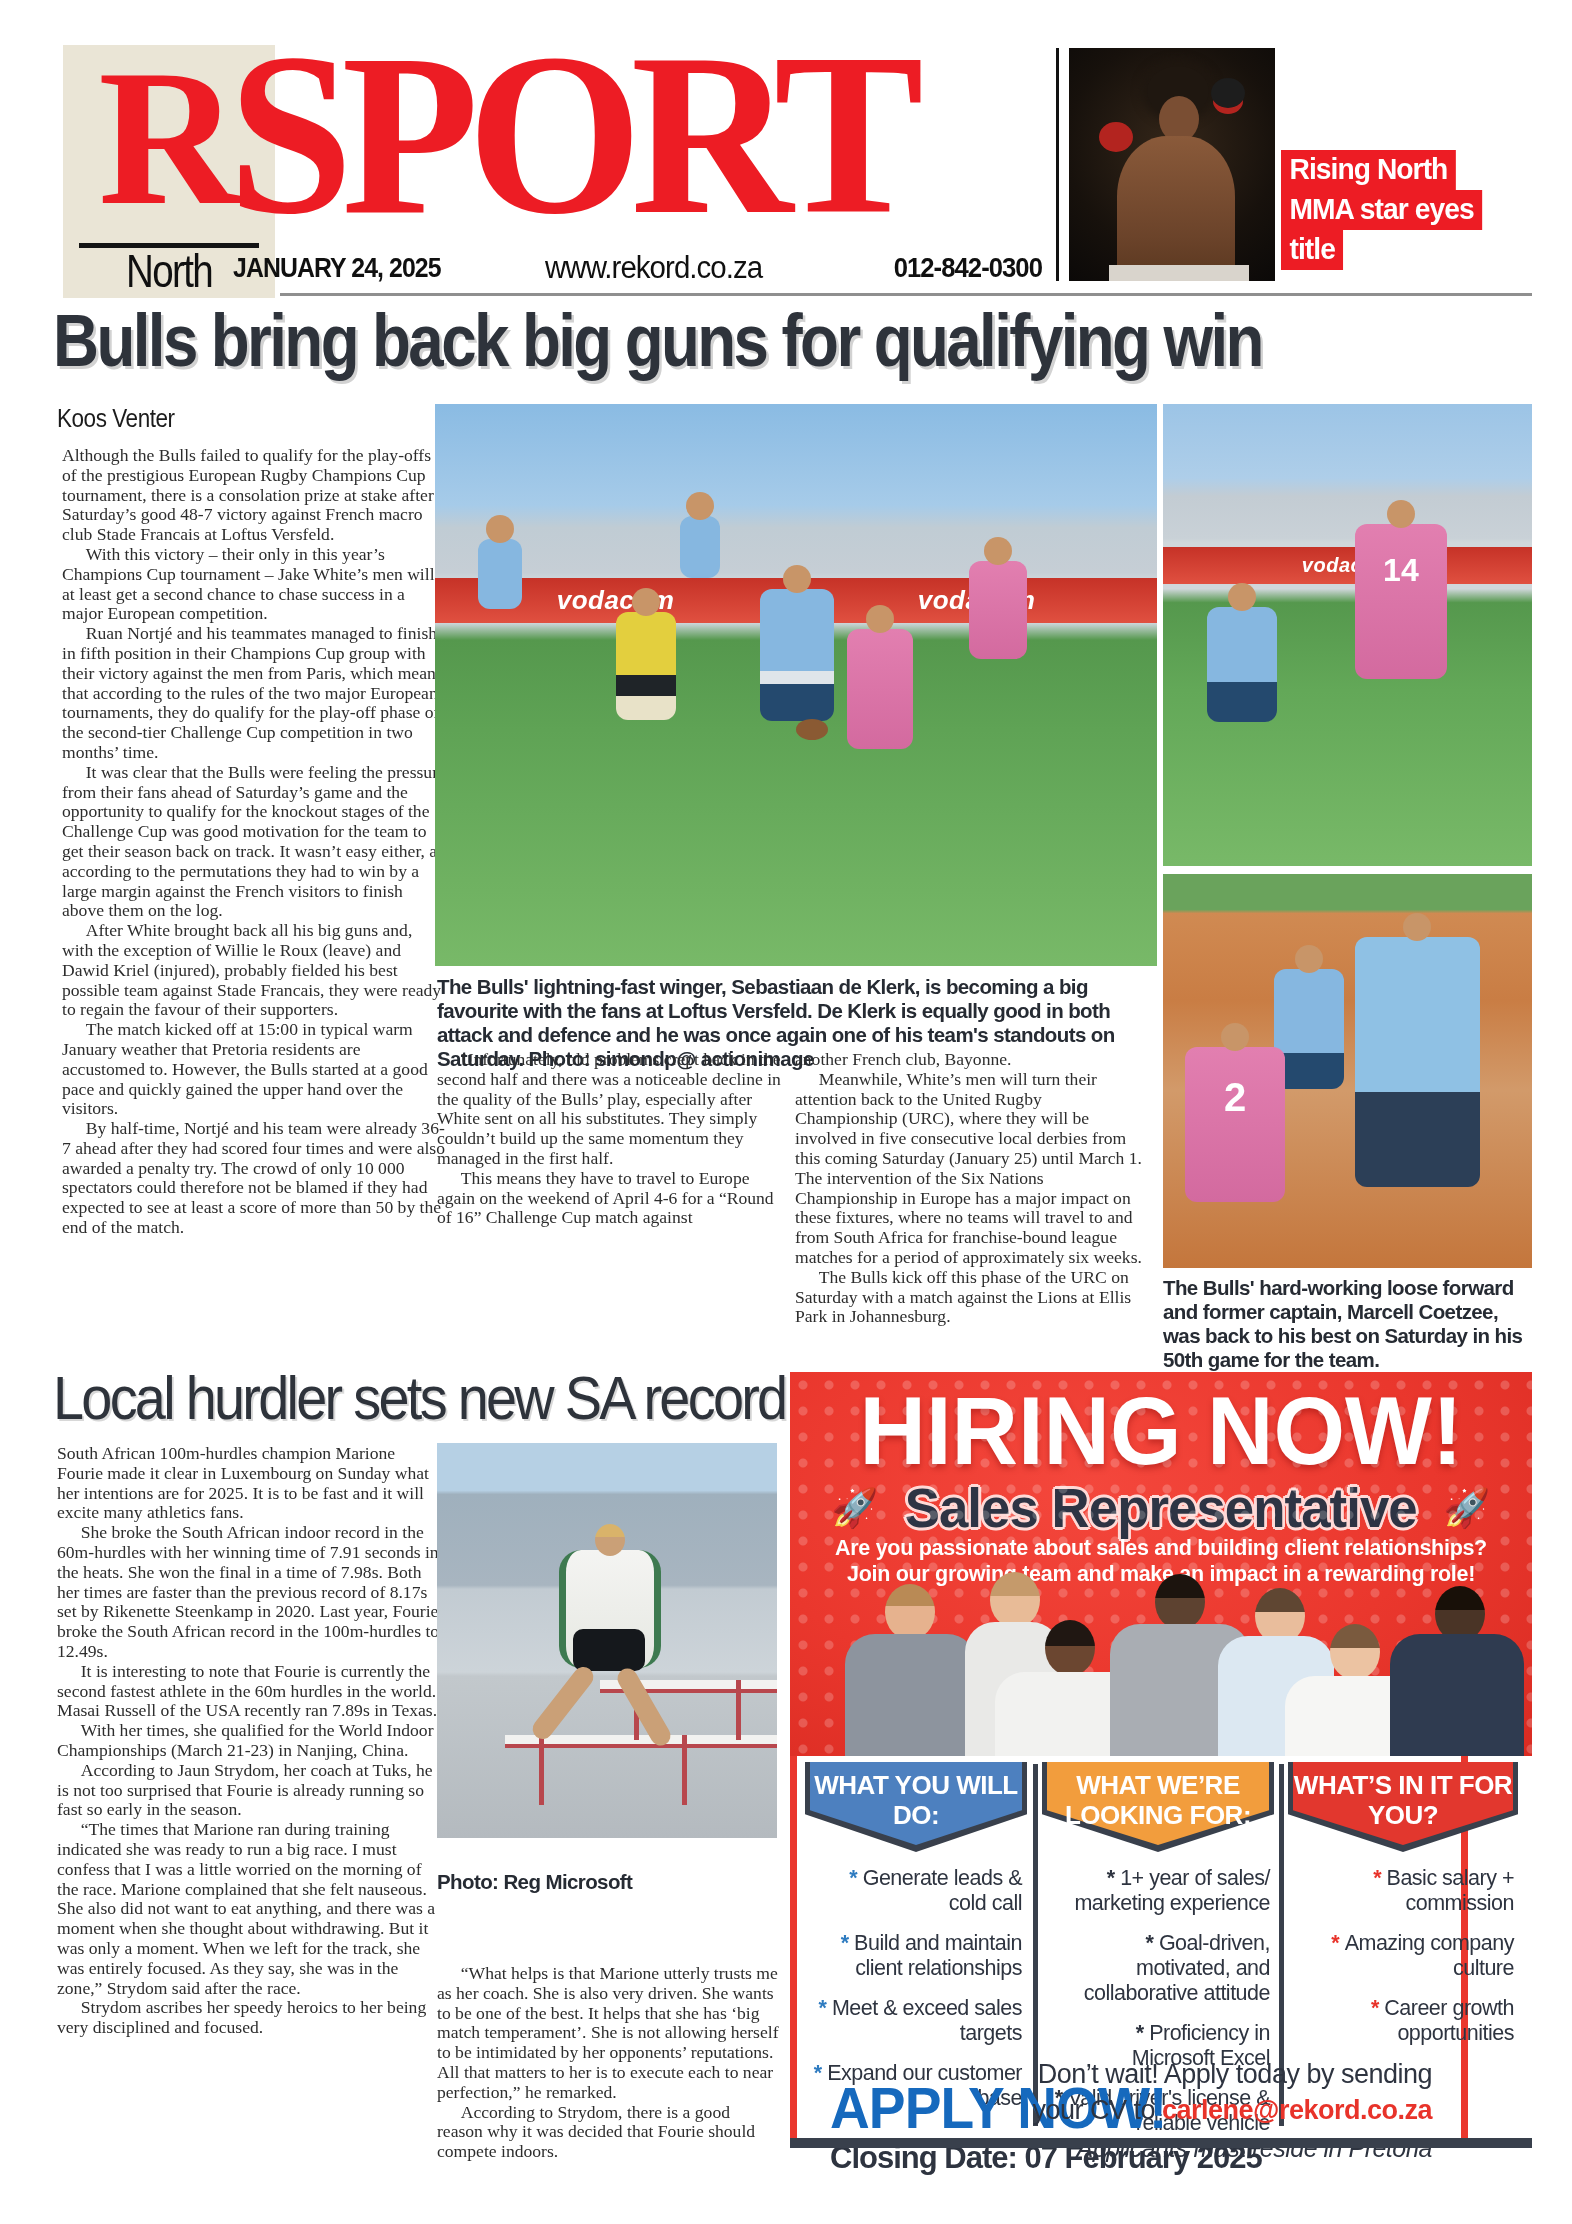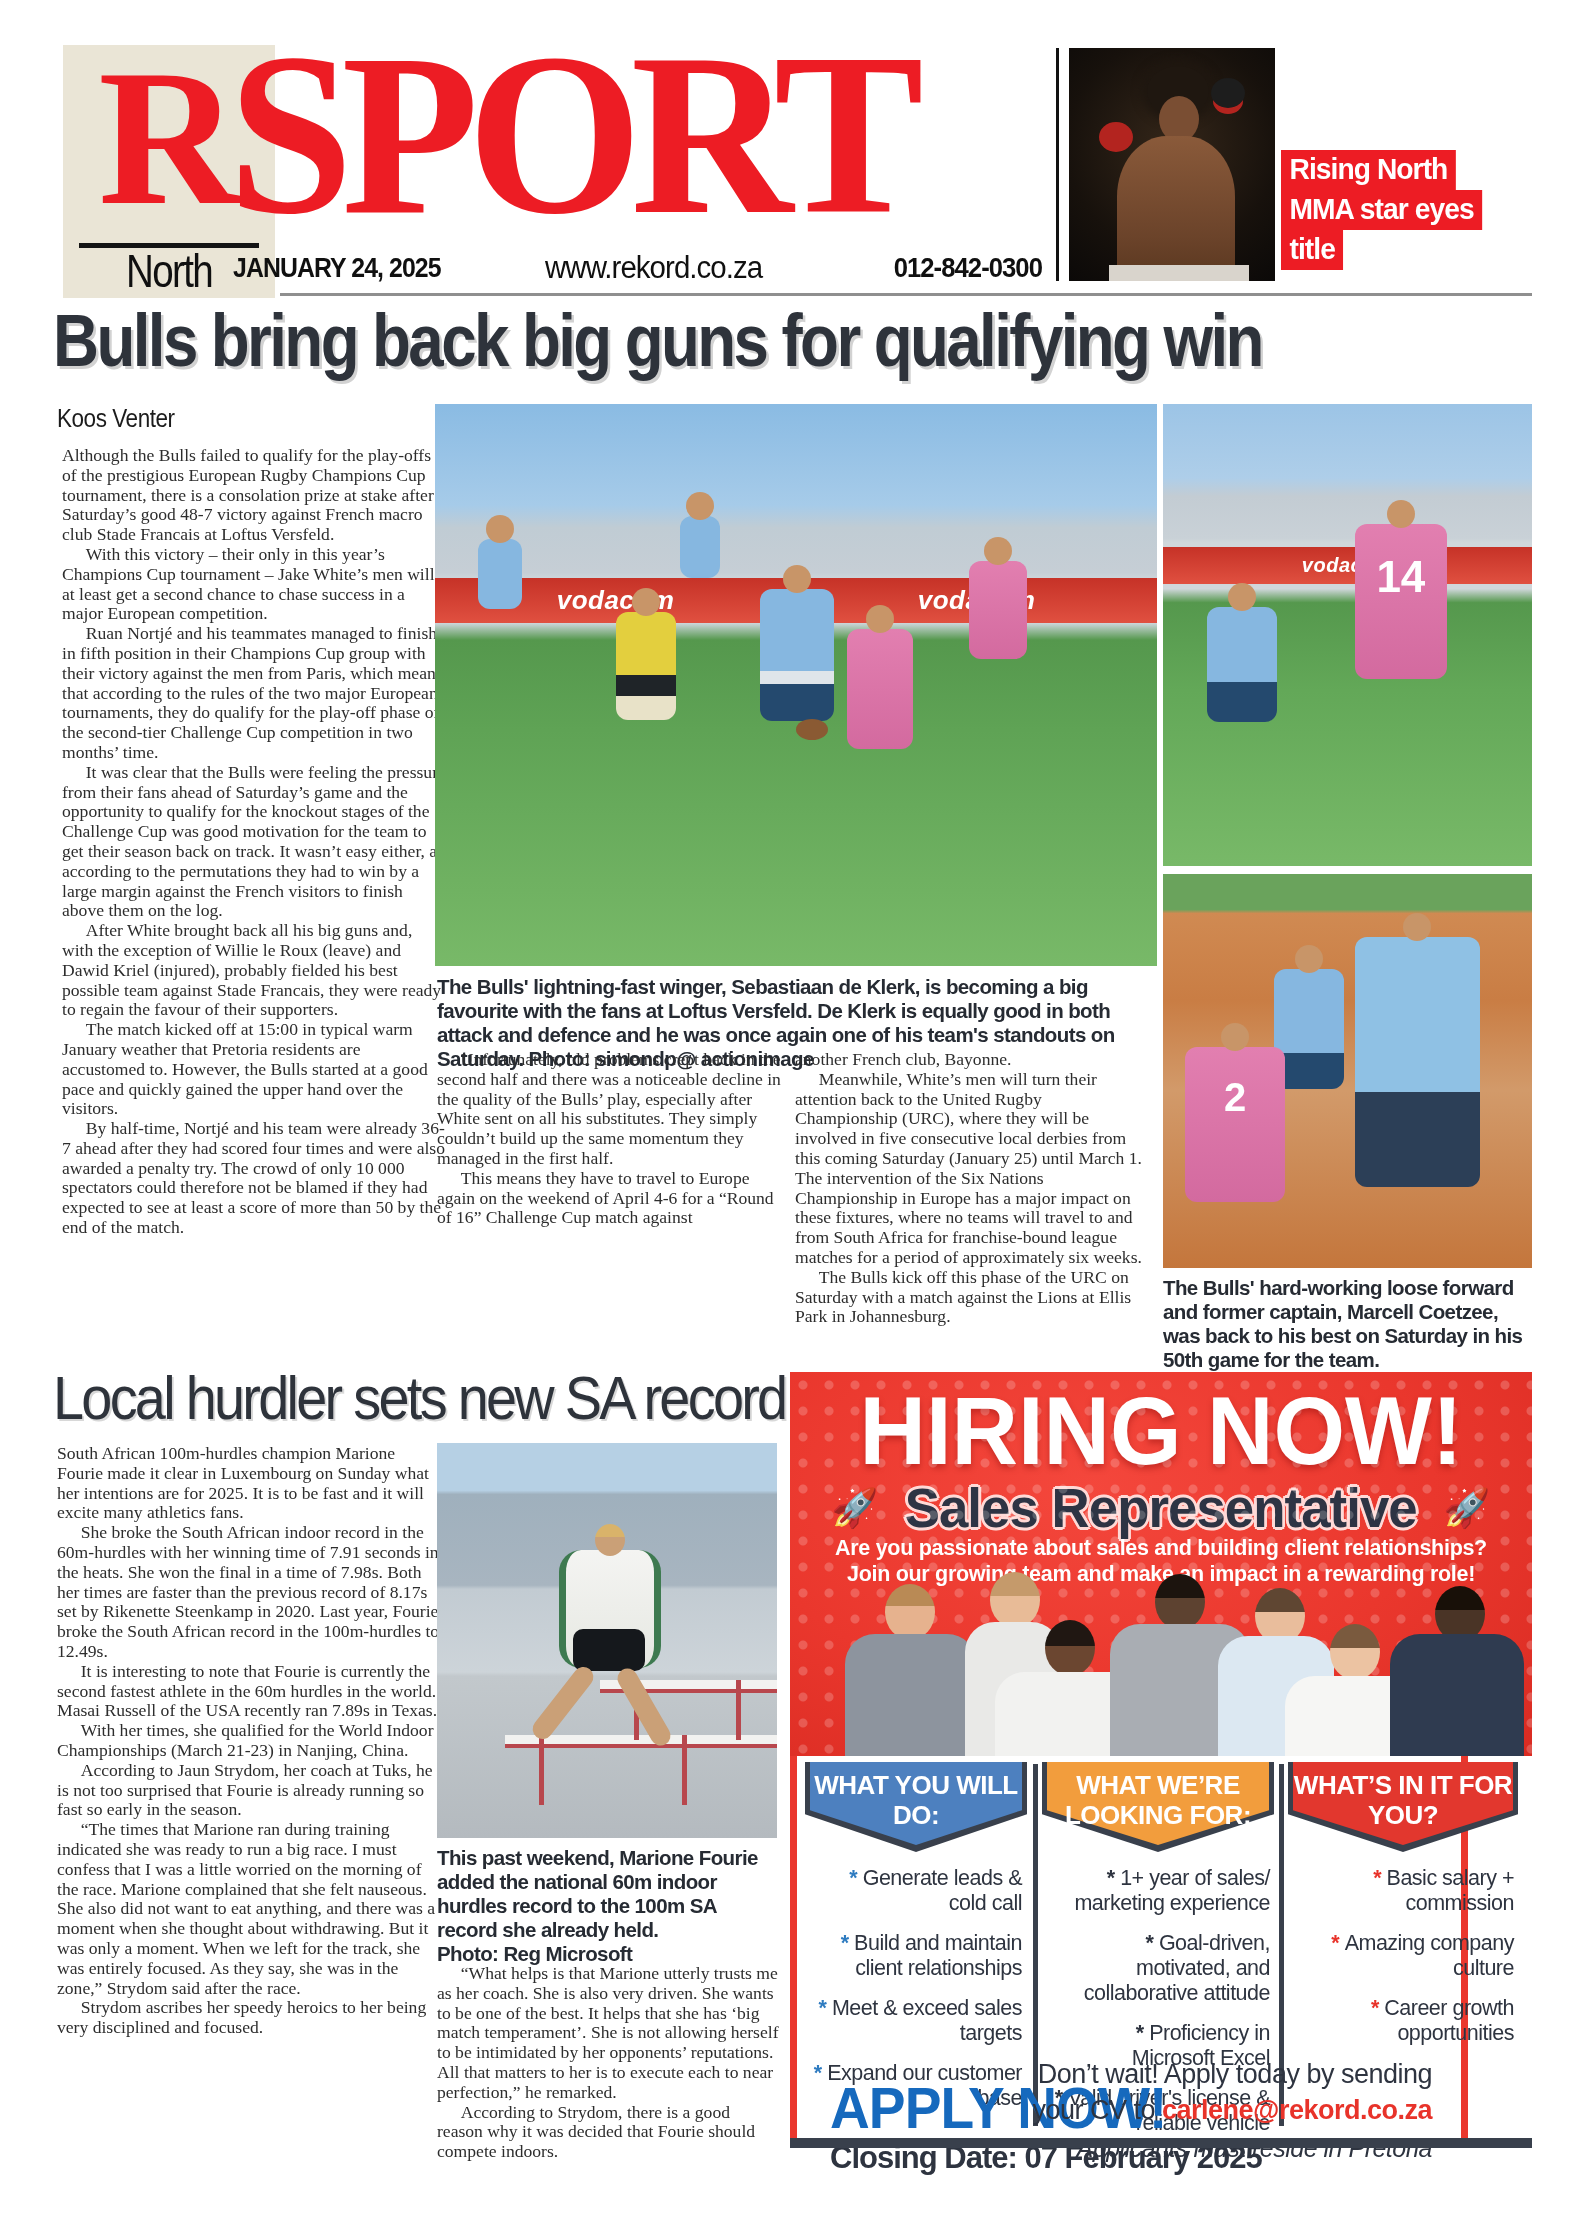--- a/index.html
+++ b/index.html
@@ -215,21 +215,21 @@
     <div class="fig" style="left:74%;top:28%;width:58px;height:98px;background:linear-gradient(180deg,#e27fb0,#d36a9f);"></div>
     <div class="ball" style="left:50%;top:56%;"></div>
   </div>
 
   <div class="photo ph-tr">
     <div class="board board-sm">
       <span>vodacom</span>
     </div>
     <div class="fig" style="left:12%;top:44%;width:70px;height:115px;background:linear-gradient(180deg,#86b7e0 0 65%,#24496e 65%);"></div>
     <div class="fig" style="left:52%;top:26%;width:92px;height:155px;background:linear-gradient(180deg,#e27fb0,#d36a9f);">
-      <div class="jersey-num" style="font-size:44px;">14</div>
+      <div class="jersey-num" style="font-size:32px;">14</div>
     </div>
   </div>
 
   <div class="photo-cap cap-main">The Bulls' lightning-fast winger, Sebastiaan de Klerk, is becoming a big favourite with the fans at Loftus Versfeld. De Klerk is equally good in both attack and defence and he was once again one of his team's standouts on Saturday. Photo: simondp@ actionimage</div>
 
   <div class="body-col a1c2">
     <p>Unfortunately, old problems crept back in the second half and there was a noticeable decline in the quality of the Bulls’ play, especially after White sent on all his substitutes. They simply couldn’t build up the same momentum they managed in the first half.</p>
     <p>This means they have to travel to Europe again on the weekend of April 4-6 for a “Round of 16” Challenge Cup match against</p>
   </div>
   <div class="body-col a1c3">
@@ -267,21 +267,21 @@
     <div class="hpost" style="left:30%;top:74%;height:70px;"></div>
     <div class="hpost" style="left:72%;top:74%;height:70px;"></div>
     <div class="ath-vest">
       <div class="ath-bib">390</div>
     </div>
     <div class="ath-shorts"></div>
     <div class="ath-leg" style="left:34%;top:55%;transform:rotate(38deg);"></div>
     <div class="ath-leg" style="left:58%;top:56%;transform:rotate(-30deg);"></div>
   </div>
   <div class="photo-cap cap-h">
-    <span>This past weekend, Marione Fourie added the national 60m indoor hurdles record to the 100m SA record she already held.</span><br>
+    <br>
     <span>Photo: Reg Microsoft</span>
   </div>
 
   <div class="body-col a2c2">
     <p>“What helps is that Marione utterly trusts me as her coach. She is also very driven. She wants to be one of the best. It helps that she has ‘big match temperament’. She is not allowing herself to be intimidated by her opponents’ reputations. All that matters to her is to execute each to near perfection,” he remarked.</p>
     <p>According to Strydom, there is a good reason why it was decided that Fourie should compete indoors.</p>
   </div>
 
   <div class="ad">
     <div class="ad-top">

